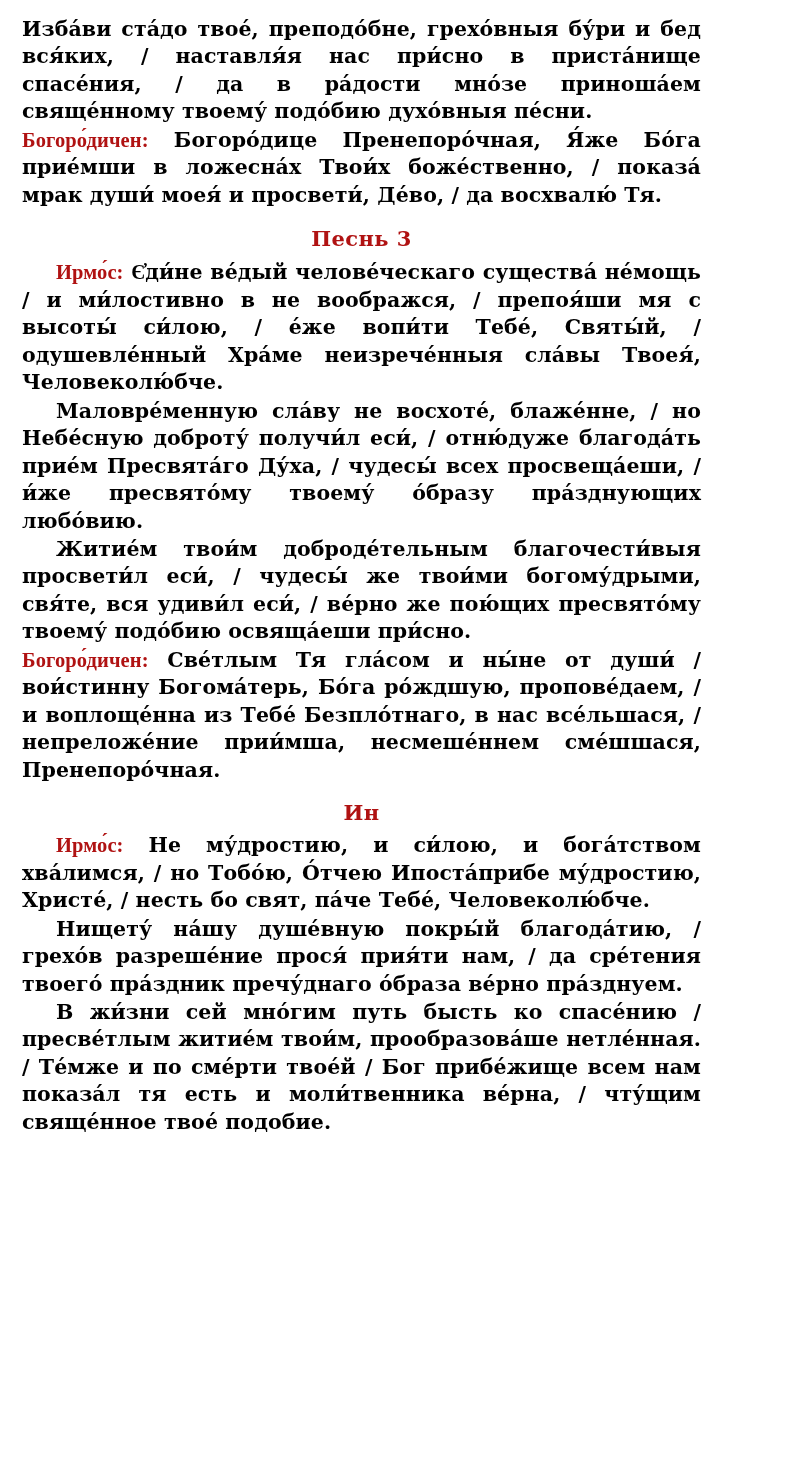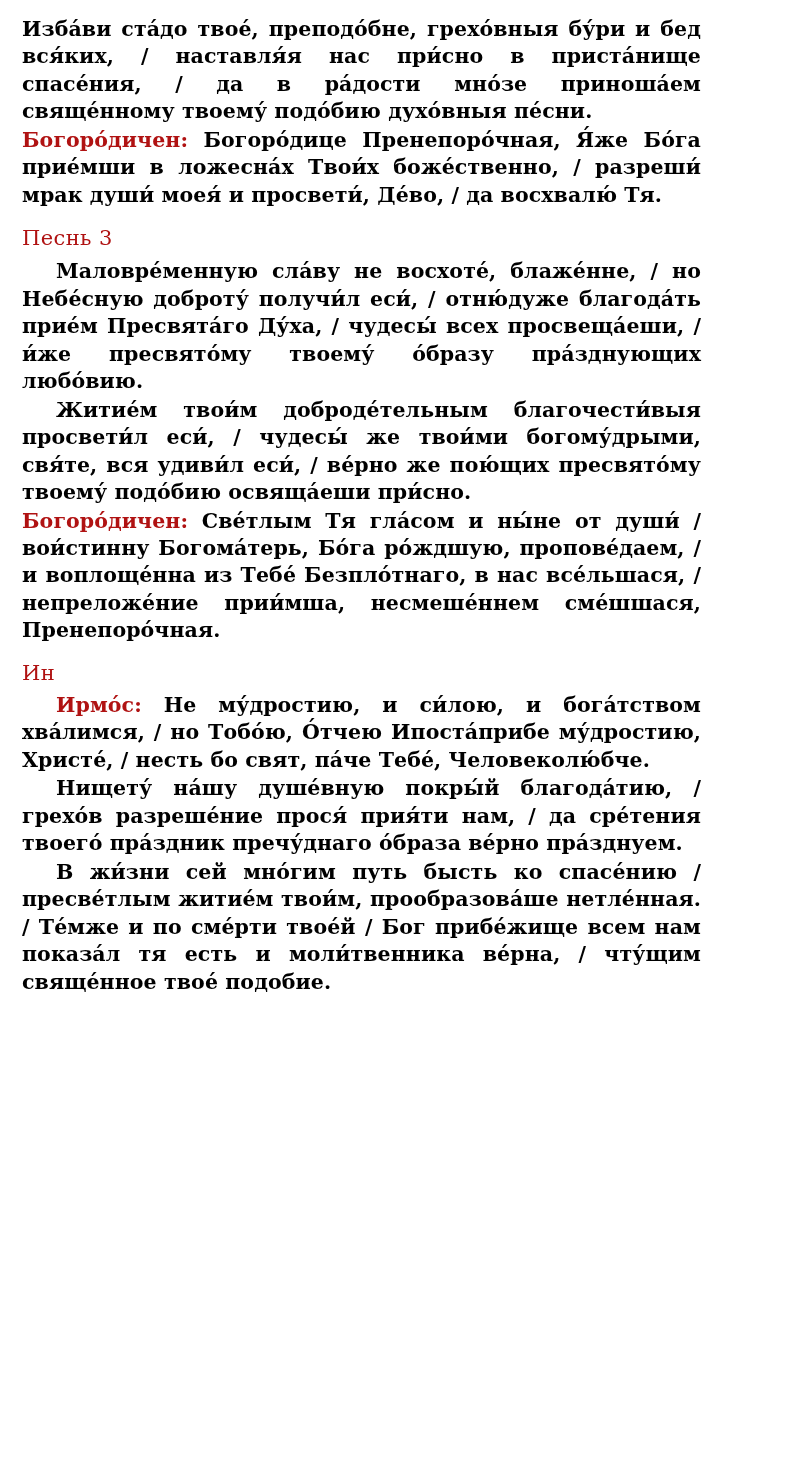--- a/index.html
+++ b/index.html
@@ -28,26 +28,27 @@
     margin: 0 0 1px 0;
     letter-spacing: 0.1px;
     font-weight: 600;
   }
   .para.noindent {
     text-indent: 0;
   }
   .rubric {
     color: #b01212;
     font-weight: 700;
+    font-family: Liberation Serif, serif;
   }
   .heading {
     color: #b01212;
-    font-weight: 400;
+    font-weight: 700;
     font-size: 21px;
-    text-align: left;
+    text-align: center;
     text-indent: 0;
     margin: 17px 0 8px 0;
     letter-spacing: 0.4px;
   }
   .heading.tight {
     margin: 16px 0 7px 0;
   }
   .body-text {
     display: inline;
   }
@@ -56,25 +57,29 @@
 <body>
 
 <div class="page">
 
   <p class="para noindent">
     <span class="body-text">Изба́ви ста́до твое́, преподо́бне, грехо́вныя бу́ри и бед вся́ких, / наставля́я нас при́сно в приста́нище спасе́ния, / да в ра́дости мно́зе приноша́ем свяще́нному твоему́ подо́бию духо́вныя пе́сни.</span>
   </p>
 
   <p class="para noindent">
     <span class="rubric">Богоро́дичен:</span>
-    <span class="body-text">Богоро́дице Пренепоро́чная, Я́же Бо́га прие́мши в ложесна́х Твои́х боже́ственно, / разреши́ мрак души́ моея́ и просвети́, Де́во, / да восхвалю́ Тя.</span>
+    <span class="body-text">Богоро́дице Пренепоро́чная, Я́же Бо́га прие́мши в ложесна́х Твои́х боже́ственно, / показа́ мрак души́ моея́ и просвети́, Де́во, / да восхвалю́ Тя.</span>
   </p>
 
   <p class="heading">Песнь 3</p>
 
+  <p class="para">
+    <span class="rubric">Ирмо́с:</span>
+    <span class="body-text">Є҆ди́не ве́дый челове́ческаго существа́ не́мощь / и ми́лостивно в не воображся, / препоя́ши мя с высоты́ си́лою, / е́же вопи́ти Тебе́, Святы́й, / одушевле́нный Хра́ме неизрече́нныя сла́вы Твоея́, Человеколю́бче.</span>
+  </p>
 
 
   <p class="para">
     <span class="body-text">Маловре́менную сла́ву не восхоте́, блаже́нне, / но Небе́сную доброту́ получи́л еси́, / отню́дуже благода́ть прие́м Пресвята́го Ду́ха, / чудесы́ всех просвеща́еши, / и́же пресвято́му твоему́ о́бразу пра́зднующих любо́вию.</span>
   </p>
 
   <p class="para">
     <span class="body-text">Житие́м твои́м доброде́тельным благочести́выя просвети́л еси́, / чудесы́ же твои́ми богому́дрыми, свя́те, вся удиви́л еси́, / ве́рно же пою́щих пресвято́му твоему́ подо́бию освяща́еши при́сно.</span>
   </p>
 

